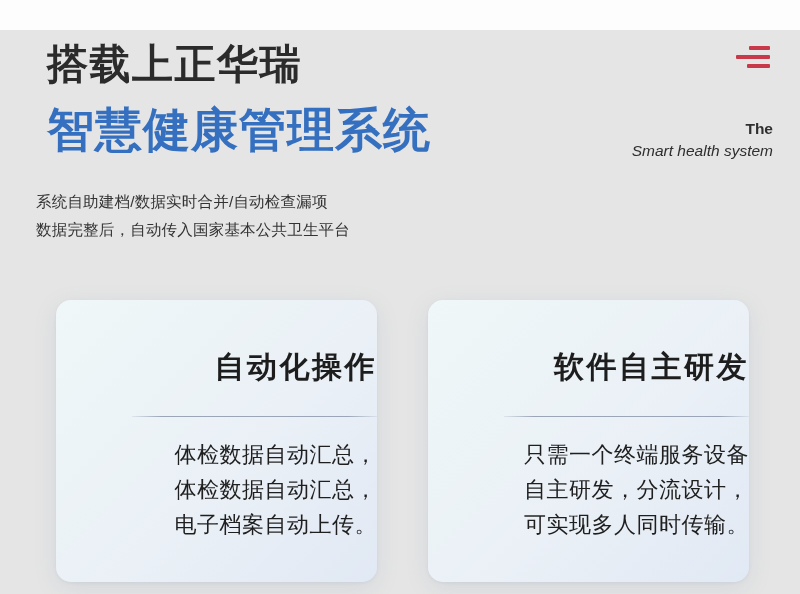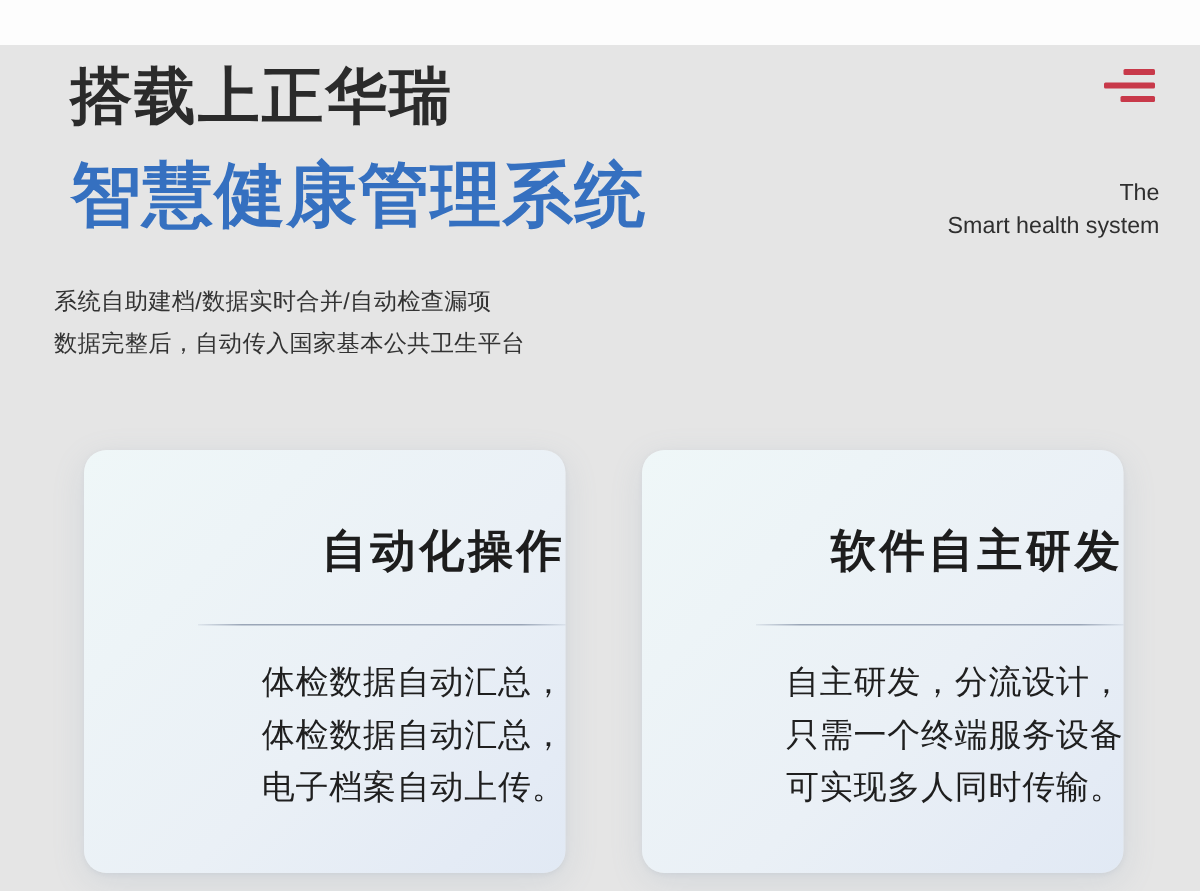--- a/index.html
+++ b/index.html
@@ -40,22 +40,22 @@
 
   
   .english-block {
     position:absolute;
     right:27px; top:88px;
     text-align:right;
     color:#2f2f2f;
     font-size:15.5px;
     line-height:1.42;
   }
-  .english-block .en-line-1 { display:block; }
-  .english-block .en-line-2 { display:block; }
+  .english-block .en-line-1 { display:block;font-weight:bold; }
+  .english-block .en-line-2 { display:block;font-style:italic; }
 
   
   .mark {
     position:absolute;
     right:30px; top:16px;
     width:34px; height:28px;
   }
   .mark i {
     position:absolute;
     display:block;
@@ -160,19 +160,19 @@
       <span>体检数据自动汇总，</span>
       <span>体检数据自动汇总，</span>
       <span>电子档案自动上传。</span>
     </div>
   </div>
 
   <div class="card card-right">
     <div class="card-title">软件自主研发</div>
     <div class="card-divider"></div>
     <div class="card-body">
+      <span>只需一个终端服务设备</span>
       <span>自主研发，分流设计，</span>
-      <span>只需一个终端服务设备</span>
       <span>可实现多人同时传输。</span>
     </div>
   </div>
 
 </div>
 
 </body></html>

